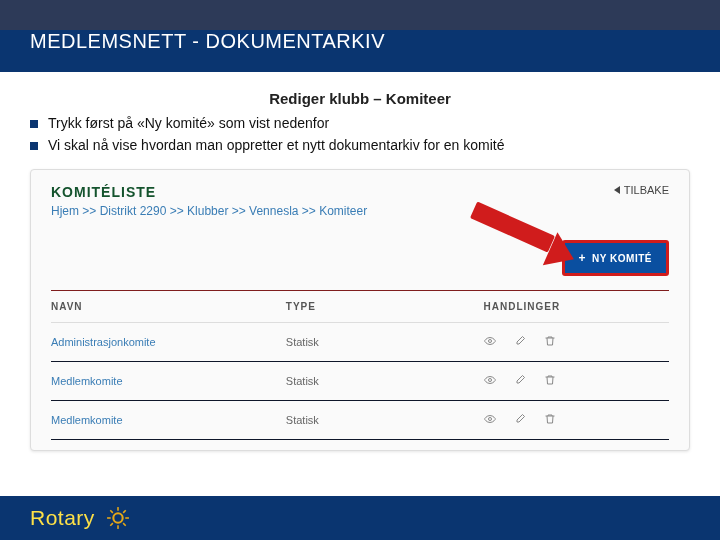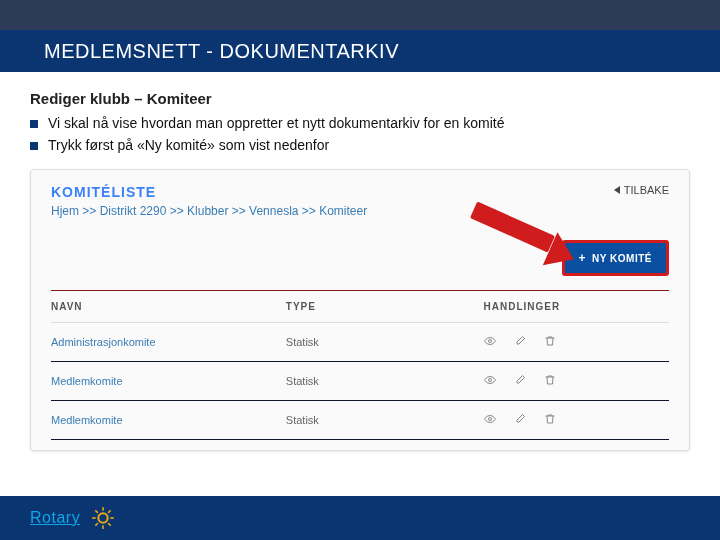--- a/index.html
+++ b/index.html
@@ -1,69 +1,69 @@
 <!DOCTYPE html>
 <html><head>
 <meta charset="utf-8">
 <style>
   * { box-sizing: border-box; margin: 0; padding: 0; }
   body { width: 720px; height: 540px; background: #fff; font-family: Arial, sans-serif; position: relative; overflow: hidden; }
   .topbar { width: 100%; height: 30px; background: #2d3a58; }
-  .titlebar { width: 100%; height: 42px; background: #0a3570; color: #fff; font-size: 20px; display: flex; align-items: center; padding-left: 44px; letter-spacing: 0.5px; }
-  .content { padding: 18px 30px 0 30px; }
+  .titlebar { width: 100%; height: 42px; background: #0a3570; color: #fff; font-size: 20px; display: flex; padding-left: 30px; letter-spacing: 0.5px; }
+  .content { padding: 18px 30px 0 30px; text-align: center; }
   .subtitle { font-size: 15px; font-weight: bold; color: #222; margin-bottom: 8px; }
   .bullets { list-style: none; }
   .bullets li { display: flex; align-items: flex-start; margin-bottom: 6px; font-size: 14px; color: #111; }
   .bullets .sq { width: 8px; height: 8px; background: #0a3570; margin-right: 10px; margin-top: 5px; flex-shrink: 0; }
   .panel-wrap { padding: 10px 30px 0 30px; }
   .panel { border: 1px solid #ddd; border-radius: 4px; background: #fafafa; box-shadow: 0 1px 3px rgba(0,0,0,0.1); padding: 14px 20px 10px 20px; position: relative; }
   .panel-head { display: flex; justify-content: space-between; align-items: flex-start; }
-  .panel-title { font-size: 14px; font-weight: bold; color: #3b82f6; letter-spacing: 1px; }
+  .panel-title { font-size: 14px; font-weight: bold; color: #14532d; letter-spacing: 1px; }
   .back-link { font-size: 11px; color: #444; display: flex; align-items: center; gap: 4px; cursor: pointer; }
   .back-link .tri { width: 0; height: 0; border-top: 4px solid transparent; border-bottom: 4px solid transparent; border-right: 6px solid #444; }
   .breadcrumb { font-size: 12px; color: #3a7db5; margin-top: 4px; }
   .btn-row { display: flex; justify-content: flex-end; margin-top: 22px; position: relative; }
   .ny-wrap { position: relative; }
   .ny-btn { background: #0a4fa0; color: #fff; font-size: 10px; font-weight: bold; padding: 8px 14px; border-radius: 3px; border: 3px solid #d01c1c; cursor: pointer; letter-spacing: 0.5px; display: flex; align-items: center; gap: 6px; }
   .ny-btn .plus { font-size: 12px; font-weight: bold; }
   .arrow { position: absolute; top: -30px; left: -100px; width: 110px; height: 60px; pointer-events: none; }
   .arrow .shaft { position: absolute; width: 85px; height: 18px; background: #d01c1c; top: 8px; left: 8px; transform: rotate(24deg); border-radius: 2px; }
   .arrow .head { position: absolute; right: -3px; top: 26px; width: 0; height: 0; border-left: 26px solid #d01c1c; border-top: 18px solid transparent; border-bottom: 18px solid transparent; transform: rotate(24deg); }
   .table-head { display: flex; border-top: 1px solid #7f1d1d; border-bottom: 1px solid #ddd; margin-top: 14px; padding: 10px 0; font-size: 10px; font-weight: bold; color: #555; letter-spacing: 1px; }
   .col-name { flex: 0 0 38%; }
   .col-type { flex: 0 0 32%; }
   .col-act  { flex: 0 0 30%; }
   .row { display: flex; border-bottom: 1px solid #0f172a; padding: 12px 0; font-size: 11px; color: #3a7db5; align-items: center; }
   .row .col-type { color: #666; }
   .row .col-act { display: flex; gap: 18px; color: #888; }
   .icon { width: 12px; height: 12px; display: inline-block; }
   .footer { position: absolute; bottom: 0; left: 0; width: 100%; height: 44px; background: #0a3570; display: flex; align-items: center; padding-left: 30px; gap: 10px; }
-  .footer-text { color: #0ea5e9; font-size: 16px; letter-spacing: 0.5px; text-decoration: underline; }
+  .footer-text { color: #fde047; font-size: 21px; letter-spacing: 0.5px; }
   .gear { width: 26px; height: 26px; }
   .gear svg { width: 100%; height: 100%; }
 </style>
 </head>
 <body>
 
 <div class="topbar"></div>
 
 <div class="titlebar">
   <span>MEDLEMSNETT - DOKUMENTARKIV</span>
 </div>
 
 <div class="content">
   <div class="subtitle">Rediger klubb – Komiteer</div>
   <ul class="bullets">
     <li>
         <span class="sq"></span>
-        <span>Vi skal nå vise hvordan man oppretter et nytt dokumentarkiv for en komité</span>
+        <span>Trykk først på «Ny komité» som vist nedenfor</span>
       </li>
     <li>
         <span class="sq"></span>
-        <span>Trykk først på «Ny komité» som vist nedenfor</span>
+        <span>Vi skal nå vise hvordan man oppretter et nytt dokumentarkiv for en komité</span>
       </li>
   </ul>
 </div>
 
 <div class="panel-wrap">
   <div class="panel">
     <div class="panel-head">
       <div>
         <div class="panel-title">KOMITÉLISTE</div>
         <div class="breadcrumb">Hjem &gt;&gt; Distrikt 2290 &gt;&gt; Klubber &gt;&gt; Vennesla &gt;&gt; Komiteer</div>

